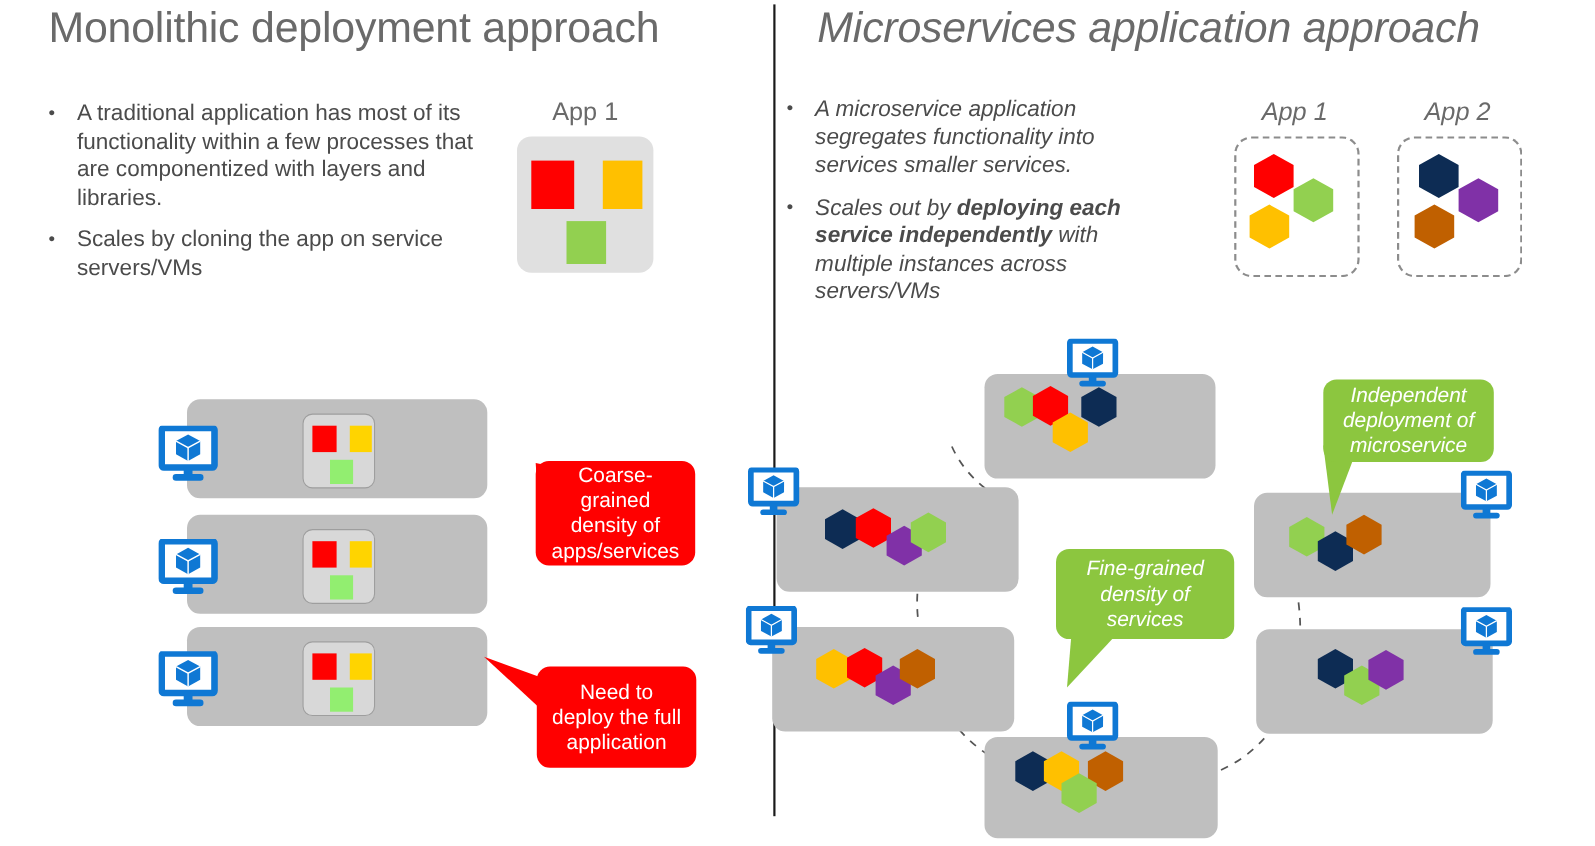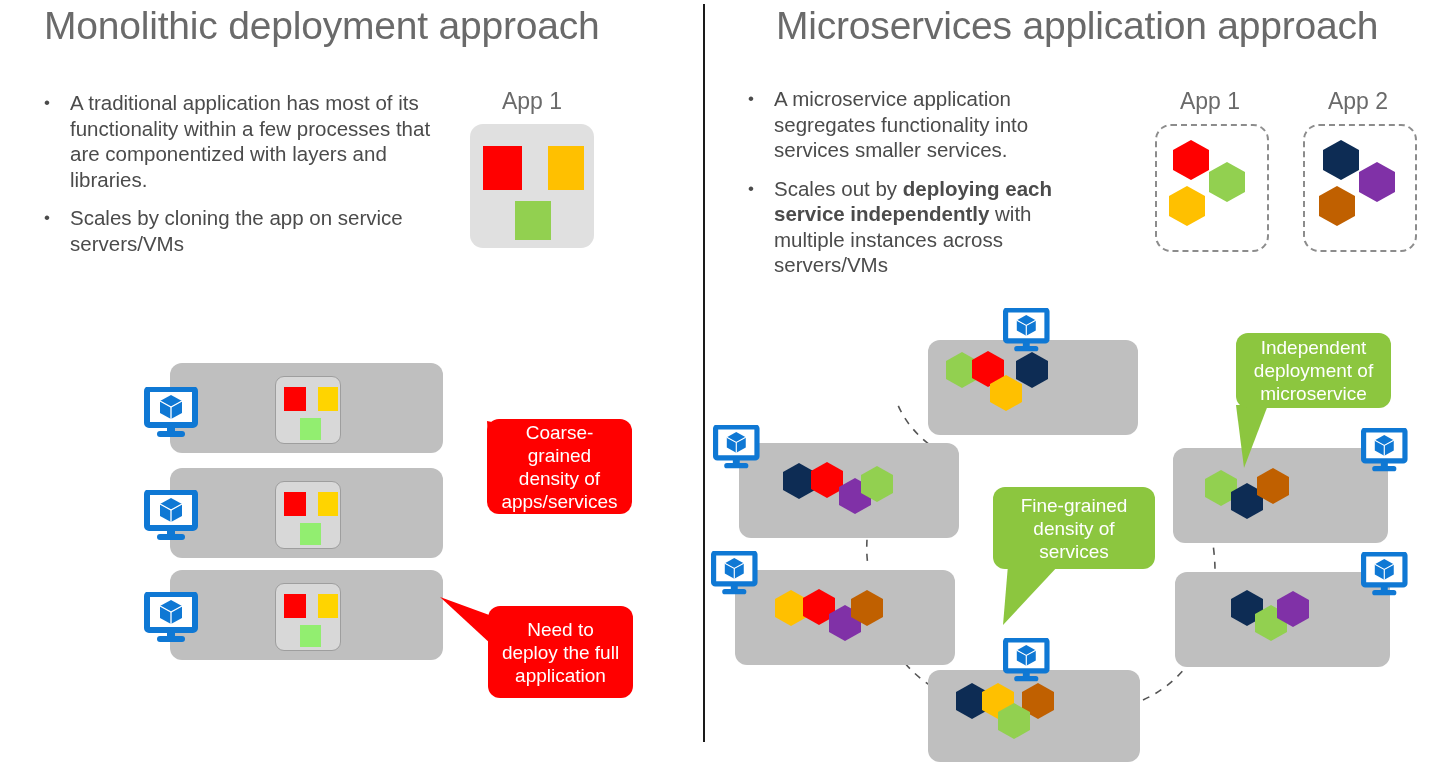--- a/index.html
+++ b/index.html
@@ -3,21 +3,21 @@
 <meta charset="utf-8">
 <style>
   html,body{margin:0;padding:0;background:#ffffff;}
   body{
     width:1450px;height:769px;position:relative;overflow:hidden;
     font-family:"Liberation Sans", sans-serif;
     color:#4d4d4d;
   }
   .panel{position:absolute;top:0;height:769px;}
   #left-panel{left:0;width:703px;padding-left:16px;}
-  #right-panel{left:703px;width:747px;}
+  #right-panel{left:670px;width:747px;font-style:italic;}
 
   .divider{
     position:absolute;left:703px;top:4px;width:2px;height:738px;
     background:#1a1a1a;
   }
 
   .title{
     position:absolute;white-space:nowrap;
     font-size:39px;font-weight:300;color:#6a6a6a;
     letter-spacing:-0.2px;
@@ -65,21 +65,21 @@
   
   .monitor{position:absolute;}
 
   
   .callout{
     position:absolute;border-radius:12px;color:#ffffff;
     display:flex;align-items:center;justify-content:center;text-align:center;
     line-height:23px;
   }
   .callout-red{background:#FF0000;font-size:19px;}
-  .callout-green{background:#8CC63F;font-size:19px;}
+  .callout-green{background:#8CC63F;font-size:19px;margin-top:12px;}
   .callout .ctxt{padding:0 10px;}
 
   svg.overlay{position:absolute;left:0;top:0;pointer-events:none;}
 </style>
 </head>
 <body>
 
 <div class="divider"></div>
 
 <div class="panel" id="left-panel">

